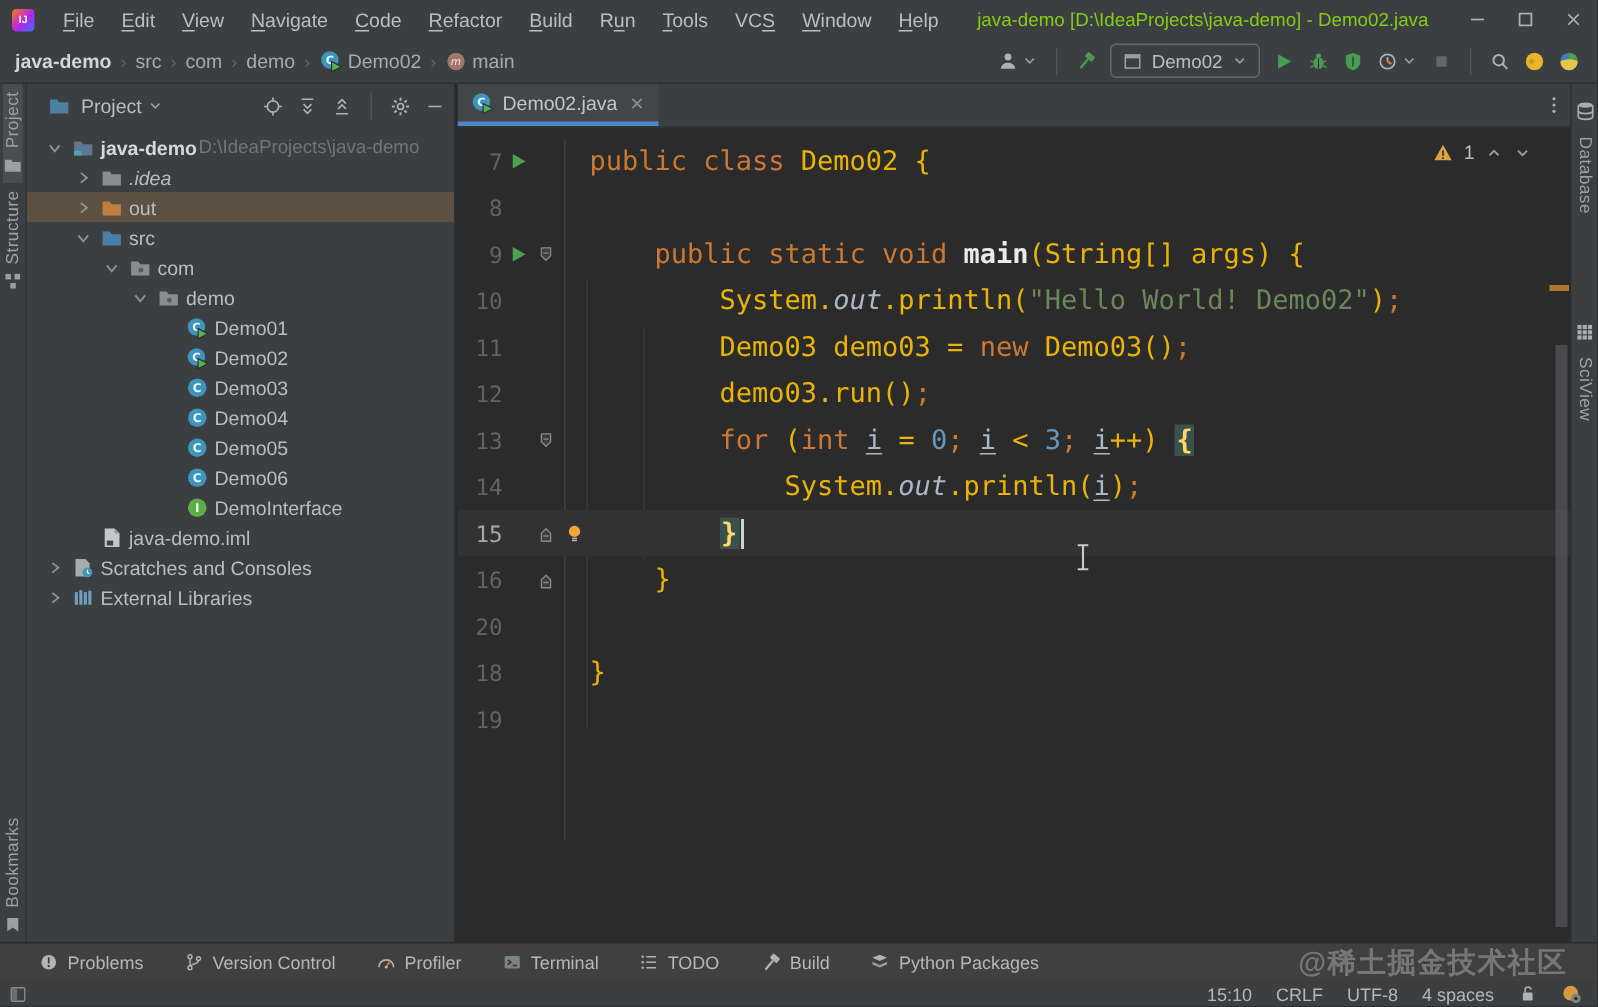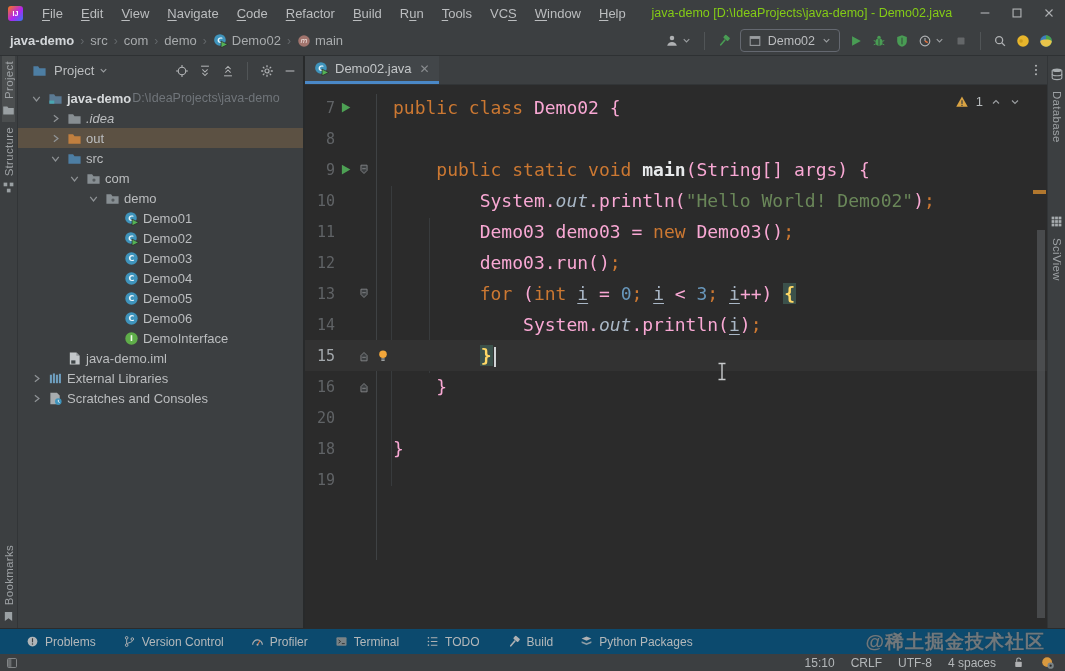--- a/index.html
+++ b/index.html
@@ -67,38 +67,38 @@
   #tab-more{position:absolute;right:4px;top:7px;}
   #code-lines{position:absolute;left:0;top:36px;right:0;font-family:"DejaVu Sans Mono",monospace;}
   .code-line{height:31px;display:flex;align-items:center;}
   .code-line.current{background:#323232;}
   .ln{width:30px;text-align:right;color:#606366;font-size:15px;flex:none;}
   .code-line.current .ln{color:#a4a9ad;}
   .gut{width:18px;display:inline-flex;justify-content:center;flex:none;}
   .g-run{width:20px;}.g-bulb{width:20px;}
   .code-text{white-space:pre;font-size:18px;line-height:31px;color:#a9b7c6;}
   .tk-k{color:#cc7832;}
-  .tk-t{color:#f9a8d4;margin-top:32px;}
+  .tk-t{color:#eab308;margin-top:32px;}
   .tk-s{color:#6a8759;}
   .tk-n{color:#6897bb;}
   .tk-it{color:#a9b7c6;font-style:italic;}
   .tk-m{color:#e8eaec;font-weight:bold;}
   .tk-u{color:#a9b7c6;text-decoration:underline;text-underline-offset:3px;}
   .tk-bm{color:#ffd866;background:#3b514b;font-weight:bold;padding:0 1px;}
   .caret{display:inline-block;width:2px;height:20px;background:#d0d3d6;vertical-align:middle;margin-left:1px;}
   #warn-widget{position:absolute;top:38px;right:26px;display:flex;align-items:center;gap:7px;
                font-size:13px;color:#b8bcbe;}
   #gutter-line{position:absolute;left:71px;top:38px;width:1px;height:466px;background:#3f4244;}
   .indent-guide{position:absolute;width:1px;background:#383b3d;}
   #scrollbar{position:absolute;right:1px;top:0;width:10px;height:100%;}
   #scroll-thumb{position:absolute;right:1px;top:174px;width:8px;height:388px;background:rgba(96,101,104,.55);}
   #stripe-mark{position:absolute;right:0;top:134px;width:13px;height:4px;background:#b1772e;}
   #mouse-ibeam{position:absolute;left:412px;top:306px;}
   
-  #toolrow{position:absolute;left:0;top:628px;width:1065px;height:26px;background:#0c4a6e;
+  #toolrow{position:absolute;left:0;top:628px;width:1065px;height:26px;background:#404040;
            border-top:1px solid #2b2b2b;display:flex;align-items:center;gap:27px;
            padding-left:26px;box-sizing:border-box;}
   .btool{display:flex;align-items:center;gap:6px;font-size:12px;color:#b4b8ba;}
   
   #statusrow{position:absolute;left:0;top:654px;width:1065px;height:17px;background:#3c3f41;
              display:flex;align-items:center;font-size:12px;color:#b4b8ba;box-sizing:border-box;padding:0 10px 0 6px;}
   #status-items{margin-left:auto;display:flex;align-items:center;gap:16px;}
   #watermark{position:absolute;right:20px;top:629px;font-size:19px;font-weight:bold;
              color:rgba(165,165,165,.55);text-shadow:0 0 1px rgba(60,60,60,.8);letter-spacing:1px;}
 </style>
@@ -530,44 +530,44 @@
           <span class="tree-label">java-demo.iml</span>
         </div>
         <div class="tree-row" style="padding-left: 9px;">
           <span class="tree-chev">
             <svg viewBox="0 0 16 16" width="13" height="13">
               <path d="M6 4l5 4-5 4" fill="none" stroke="#8f9396" stroke-width="1.5"></path>
             </svg>
           </span>
           <span class="tree-ico">
             <svg viewBox="0 0 16 16" width="15" height="15">
+              <path d="M2.5 1.8h7l3 3v9.4h-10z" fill="#a7acaf"></path>
+              <circle cx="11" cy="11.3" r="3.5" fill="#3f94bc"></circle>
+              <path d="M11 9.4v2l1.4.9" stroke="#fff" stroke-width=".9" fill="none"></path>
+            </svg>
+          </span>
+          <span class="tree-label">Scratches and Consoles</span>
+        </div>
+        <div class="tree-row" style="padding-left: 9px;">
+          <span class="tree-chev">
+            <svg viewBox="0 0 16 16" width="13" height="13">
+              <path d="M6 4l5 4-5 4" fill="none" stroke="#8f9396" stroke-width="1.5"></path>
+            </svg>
+          </span>
+          <span class="tree-ico">
+            <svg viewBox="0 0 16 16" width="15" height="15">
               <g fill="#6f9fbf">
                 <rect x="2" y="4" width="2.2" height="9"></rect>
                 <rect x="5.2" y="2.6" width="2.2" height="10.4"></rect>
                 <rect x="8.4" y="4" width="2.2" height="9"></rect>
                 <rect x="11.6" y="3" width="2.2" height="10"></rect>
               </g>
             </svg>
           </span>
           <span class="tree-label">External Libraries</span>
-        </div>
-        <div class="tree-row" style="padding-left: 9px;">
-          <span class="tree-chev">
-            <svg viewBox="0 0 16 16" width="13" height="13">
-              <path d="M6 4l5 4-5 4" fill="none" stroke="#8f9396" stroke-width="1.5"></path>
-            </svg>
-          </span>
-          <span class="tree-ico">
-            <svg viewBox="0 0 16 16" width="15" height="15">
-              <path d="M2.5 1.8h7l3 3v9.4h-10z" fill="#a7acaf"></path>
-              <circle cx="11" cy="11.3" r="3.5" fill="#3f94bc"></circle>
-              <path d="M11 9.4v2l1.4.9" stroke="#fff" stroke-width=".9" fill="none"></path>
-            </svg>
-          </span>
-          <span class="tree-label">Scratches and Consoles</span>
         </div>
       </div>
   </div>
 
   <div id="splitter"></div>
 
   <div id="editor">
     <div id="tabbar">
       <div id="tab-active">
         <span class="icon">

